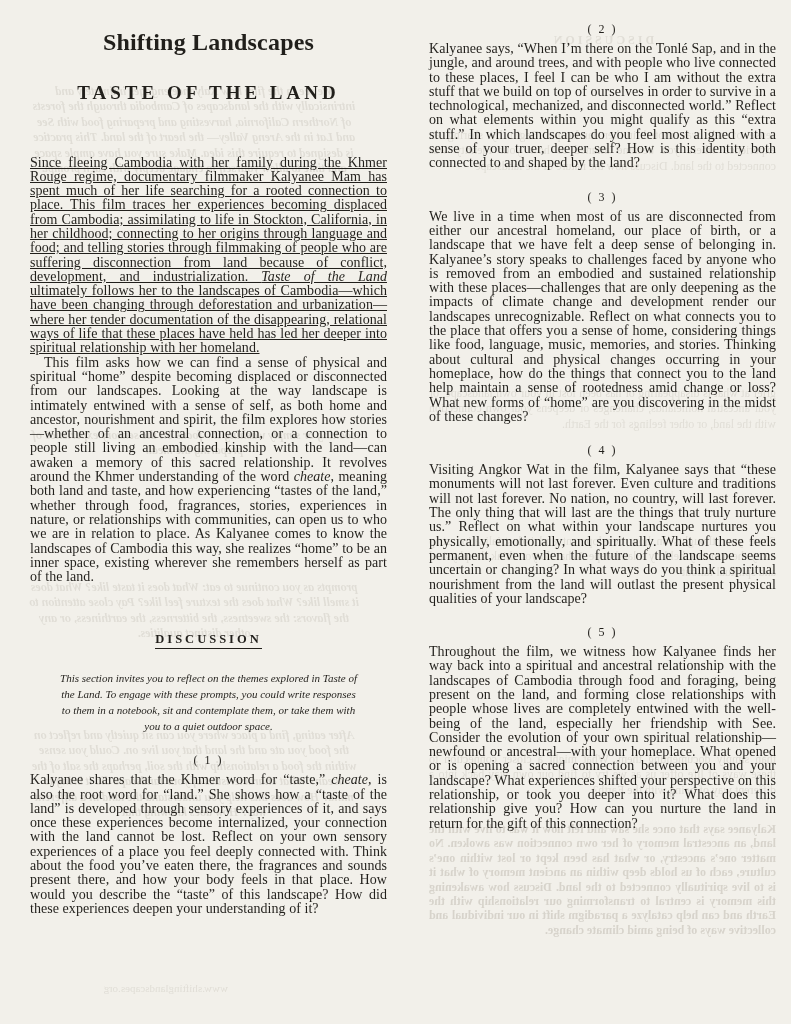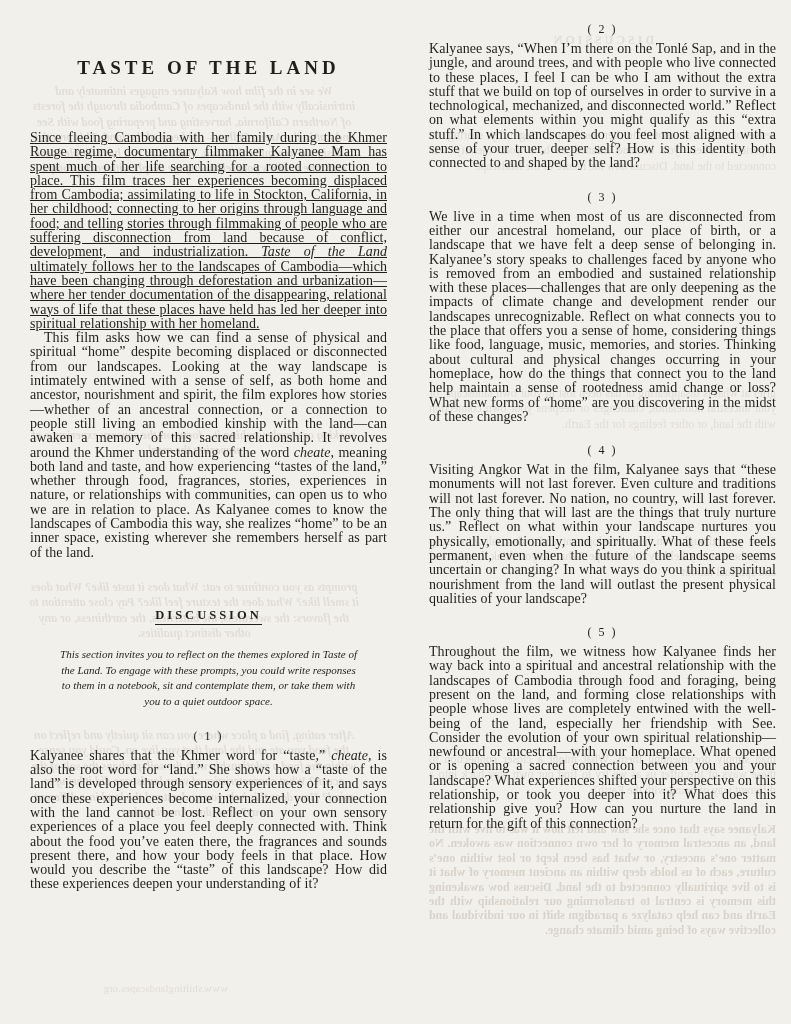--- a/index.html
+++ b/index.html
@@ -127,20 +127,21 @@
   <div class="ghost g-right-top">sense of self was rooted in her landscape. Begin by sharing an experience where you became attuned to how your identity was connected to the land. Discuss how the nature of the landscape</div>
   <div class="ghost g-right-mid">grief at what is disappearing or has been lost in your own landscape, or your ancestral homelands, challenges or deepens your own connection with the land, or other feelings for the Earth.</div>
   <div class="ghost g-right-deep">Share your thoughts on how development and industrialization strip away the memory held by a landscape. What do you think the physical and spiritual fallout</div>
   <div class="ghost g-right-lower">than simply documenting them. What might a closer connection to these ways of life offer us as we try to find our own way back into a different way of being with the Earth?</div>
   <div class="ghost strong g-bottom">Kalyanee says that once she saw and felt how it was to live with the land, an ancestral memory of her own connection was awoken. No matter one’s ancestry, or what has been kept or lost within one’s culture, each of us holds deep within an ancient memory of what it is to live spiritually connected to the land. Discuss how awakening this memory is central to transforming our relationship with the Earth and can help catalyze a paradigm shift in our individual and collective ways of being amid climate change.</div>
   <div class="ghost g-footer-url">www.shiftinglandscapes.org</div>
 
   <div class="col col-left">
 
     <div class="series-title">
+      <div class="t1">Shifting Landscapes</div>
     </div>
 
     <div class="film-title">TASTE OF THE LAND</div>
 
     <p class="body-par first-par"><span>Since fleeing Cambodia with her family during the Khmer Rouge regime, documentary filmmaker Kalyanee Mam has spent much of her life searching for a rooted connection to place. This film traces her experiences becoming displaced from Cambodia; assimilating to life in Stockton, California, in her childhood; connecting to her origins through language and food; and telling stories through filmmaking of people who are suffering disconnection from land because of conflict, development, and industrialization. </span><em>Taste of the Land</em><span> ultimately follows her to the landscapes of Cambodia—which have been changing through deforestation and urbanization—where her tender documentation of the disappearing, relational ways of life that these places have held has led her deeper into spiritual relationship with her homeland.</span></p>
     <p class="body-par indent"><span>This film asks how we can find a sense of physical and spiritual “home” despite becoming displaced or disconnected from our landscapes. Looking at the way landscape is intimately entwined with a sense of self, as both home and ancestor, nourishment and spirit, the film explores how stories—whether of an ancestral connection, or a connection to people still living an embodied kinship with the land—can awaken a memory of this sacred relationship. It revolves around the Khmer understanding of the word </span><em>cheate</em><span>, meaning both land and taste, and how experiencing “tastes of the land,” whether through food, fragrances, stories, experiences in nature, or relationships with communities, can open us to who we are in relation to place. As Kalyanee comes to know the landscapes of Cambodia this way, she realizes “home” to be an inner space, existing wherever she remembers herself as part of the land.</span></p>
 
     <div class="section-heading">
       <span>DISCUSSION</span>
     </div>

